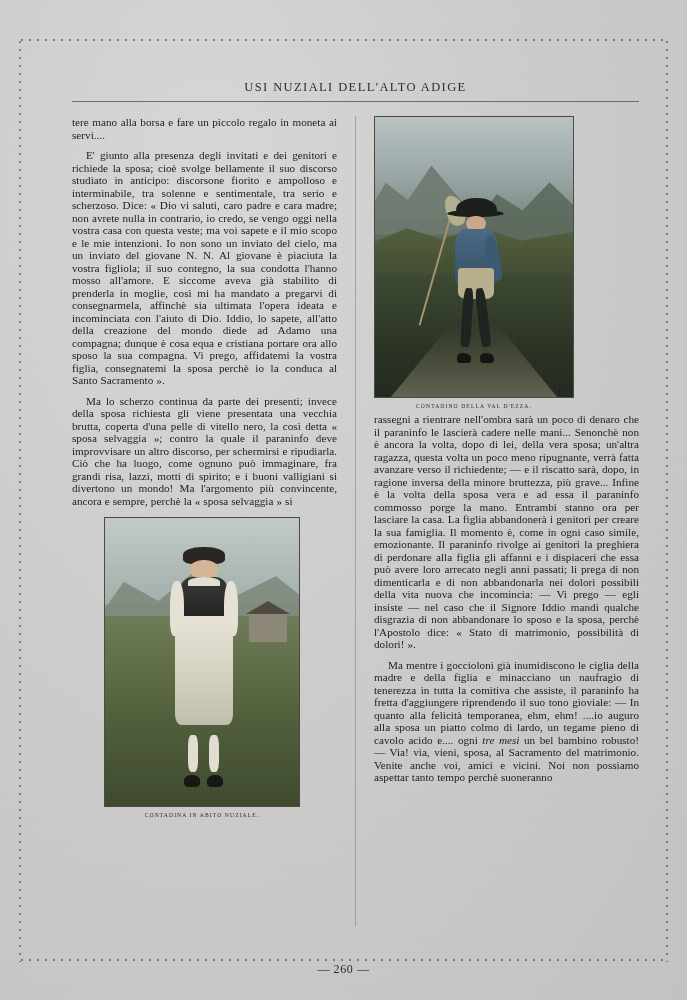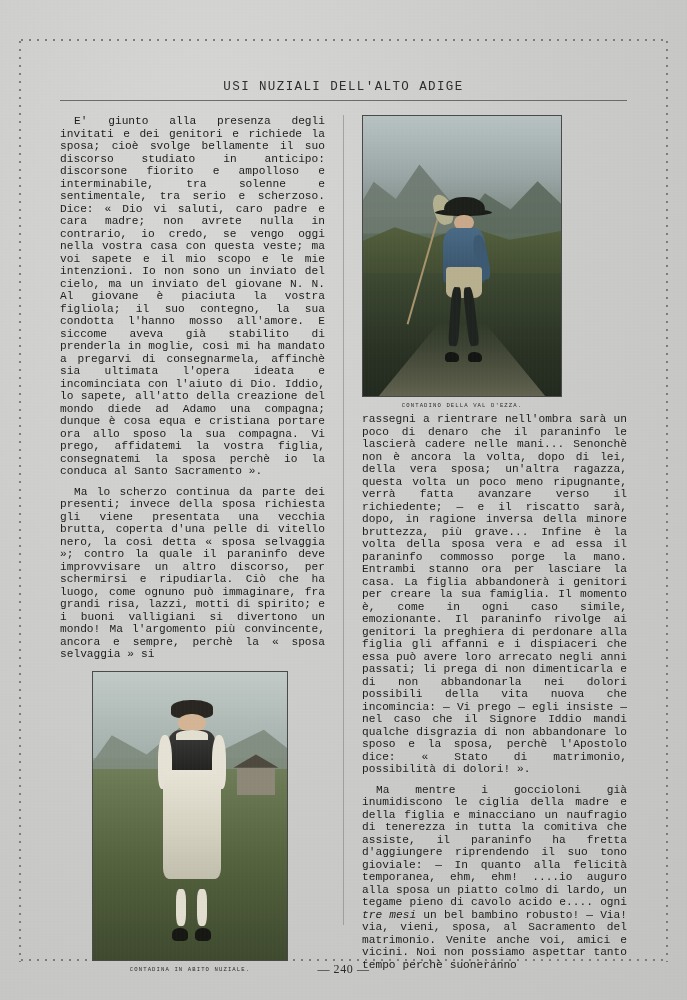--- a/index.html
+++ b/index.html
@@ -59,24 +59,23 @@
     background-image: radial-gradient(circle, #6f6f6f 0.9px, rgba(0,0,0,0) 1.4px);
     background-size: 4px 8px;
     background-repeat: repeat-y;
     opacity: .85;
   }
   .dot-col.left { left: 0; }
   .dot-col.right { right: 0; }
 
   .content {
     position: absolute;
-    left: 60px;
+    left: 72px;
     top: 80px;
     width: 567px;
-    font-family: Liberation Mono, monospace;
   }
   .running-head {
     text-align: center;
     font-size: 12.5px;
     letter-spacing: 1.4px;
     color: #2e2e2e;
     font-variant: small-caps;
     text-transform: uppercase;
     margin-bottom: 6px;
     font-weight: 400;
@@ -339,20 +338,21 @@
 
   <div class="content">
 
     <div class="running-head">USI NUZIALI DELL'ALTO ADIGE</div>
     <div class="head-rule"></div>
 
     <div class="columns">
       <div class="col-rule"></div>
 
       <div class="col left">
+        <p class="body cont">tere mano alla borsa e fare un piccolo regalo in moneta ai servi....</p>
         <p class="body">E' giunto alla presenza degli invitati e dei genitori e richiede la sposa; cioè svolge bellamente il suo discorso studiato in anticipo: discorsone fiorito e ampolloso e interminabile, tra solenne e sentimentale, tra serio e scherzoso. Dice: « Dio vi saluti, caro padre e cara madre; non avrete nulla in contrario, io credo, se vengo oggi nella vostra casa con questa veste; ma voi sapete e il mio scopo e le mie intenzioni. Io non sono un inviato del cielo, ma un inviato del giovane N. N. Al giovane è piaciuta la vostra figliola; il suo contegno, la sua condotta l'hanno mosso all'amore. E siccome aveva già stabilito di prenderla in moglie, così mi ha mandato a pregarvi di consegnarmela, affinchè sia ultimata l'opera ideata e incominciata con l'aiuto di Dio. Iddio, lo sapete, all'atto della creazione del mondo diede ad Adamo una compagna; dunque è cosa equa e cristiana portare ora allo sposo la sua compagna. Vi prego, affidatemi la vostra figlia, consegnatemi la sposa perchè io la conduca al Santo Sacramento ».</p>
         <p class="body">Ma lo scherzo continua da parte dei presenti; invece della sposa richiesta gli viene presentata una vecchia brutta, coperta d'una pelle di vitello nero, la così detta « sposa selvaggia »; contro la quale il paraninfo deve improvvisare un altro discorso, per schermirsi e ripudiarla. Ciò che ha luogo, come ognuno può immaginare, fra grandi risa, lazzi, motti di spirito; e i buoni valligiani si divertono un mondo! Ma l'argomento più convincente, ancora e sempre, perchè la « sposa selvaggia » si</p>
 
         <figure class="fig-bottom">
           <div class="fig-img">
             <div class="scene-b">
               <div class="sky-b"></div>
               <div class="mtn-b"></div>
               <div class="field-b"></div>
               <div class="house-b"></div>
@@ -406,16 +406,16 @@
           <figcaption class="fig-cap">CONTADINO DELLA VAL D'EZZA.</figcaption>
         </figure>
 
         <p class="body cont">rassegni a rientrare nell'ombra sarà un poco di denaro che il paraninfo le lascierà cadere nelle mani... Senonchè non è ancora la volta, dopo di lei, della vera sposa; un'altra ragazza, questa volta un poco meno ripugnante, verrà fatta avanzare verso il richiedente; — e il riscatto sarà, dopo, in ragione inversa della minore bruttezza, più grave... Infine è la volta della sposa vera e ad essa il paraninfo commosso porge la mano. Entrambi stanno ora per lasciare la casa. La figlia abbandonerà i genitori per creare la sua famiglia. Il momento è, come in ogni caso simile, emozionante. Il paraninfo rivolge ai genitori la preghiera di perdonare alla figlia gli affanni e i dispiaceri che essa può avere loro arrecato negli anni passati; li prega di non dimenticarla e di non abbandonarla nei dolori possibili della vita nuova che incomincia: — Vi prego — egli insiste — nel caso che il Signore Iddio mandi qualche disgrazia di non abbandonare lo sposo e la sposa, perchè l'Apostolo dice: « Stato di matrimonio, possibilità di dolori! ».</p>
 
         <p class="body"><span>Ma mentre i goccioloni già inumidiscono le ciglia della madre e della figlia e minacciano un naufragio di tenerezza in tutta la comitiva che assiste, il paraninfo ha fretta d'aggiungere riprendendo il suo tono gioviale: — In quanto alla felicità temporanea, ehm, ehm! ....io auguro alla sposa un piatto colmo di lardo, un tegame pieno di cavolo acido e.... ogni </span><span class="it">tre mesi</span><span> un bel bambino robusto! — Via! via, vieni, sposa, al Sacramento del matrimonio. Venite anche voi, amici e vicini. Noi non possiamo aspettar tanto tempo perchè suoneranno</span></p>
       </div>
     </div>
   </div>
 
-  <div class="folio">— 240 —</div>
+  <div class="folio">— 260 —</div>
 
   <div class="grain"></div>
 </div>
 
 </body></html>

